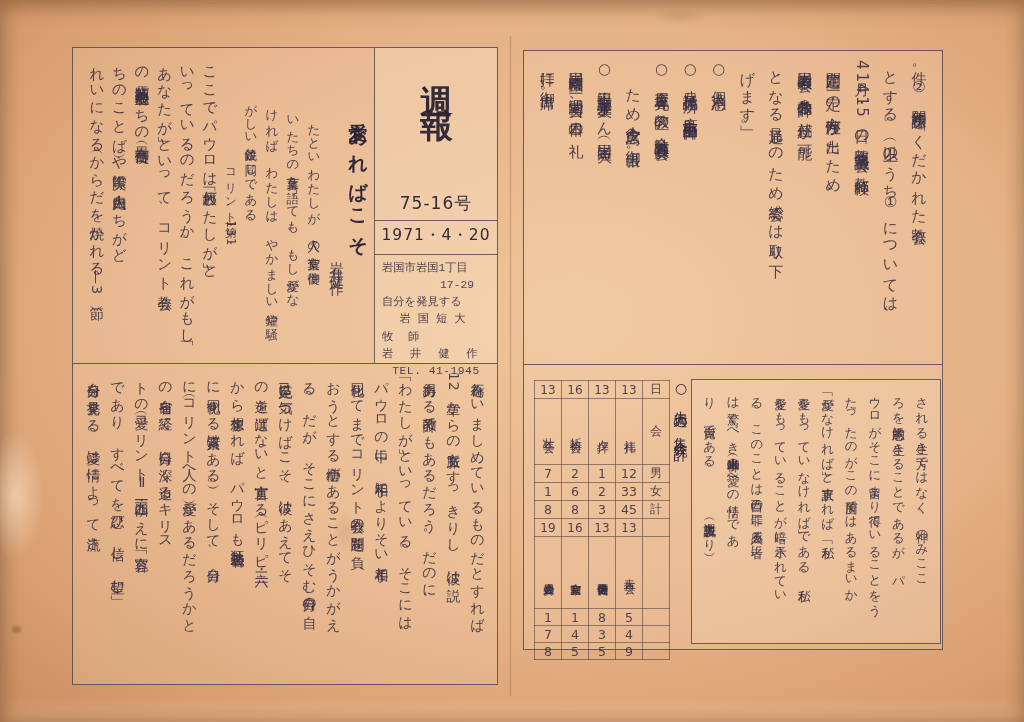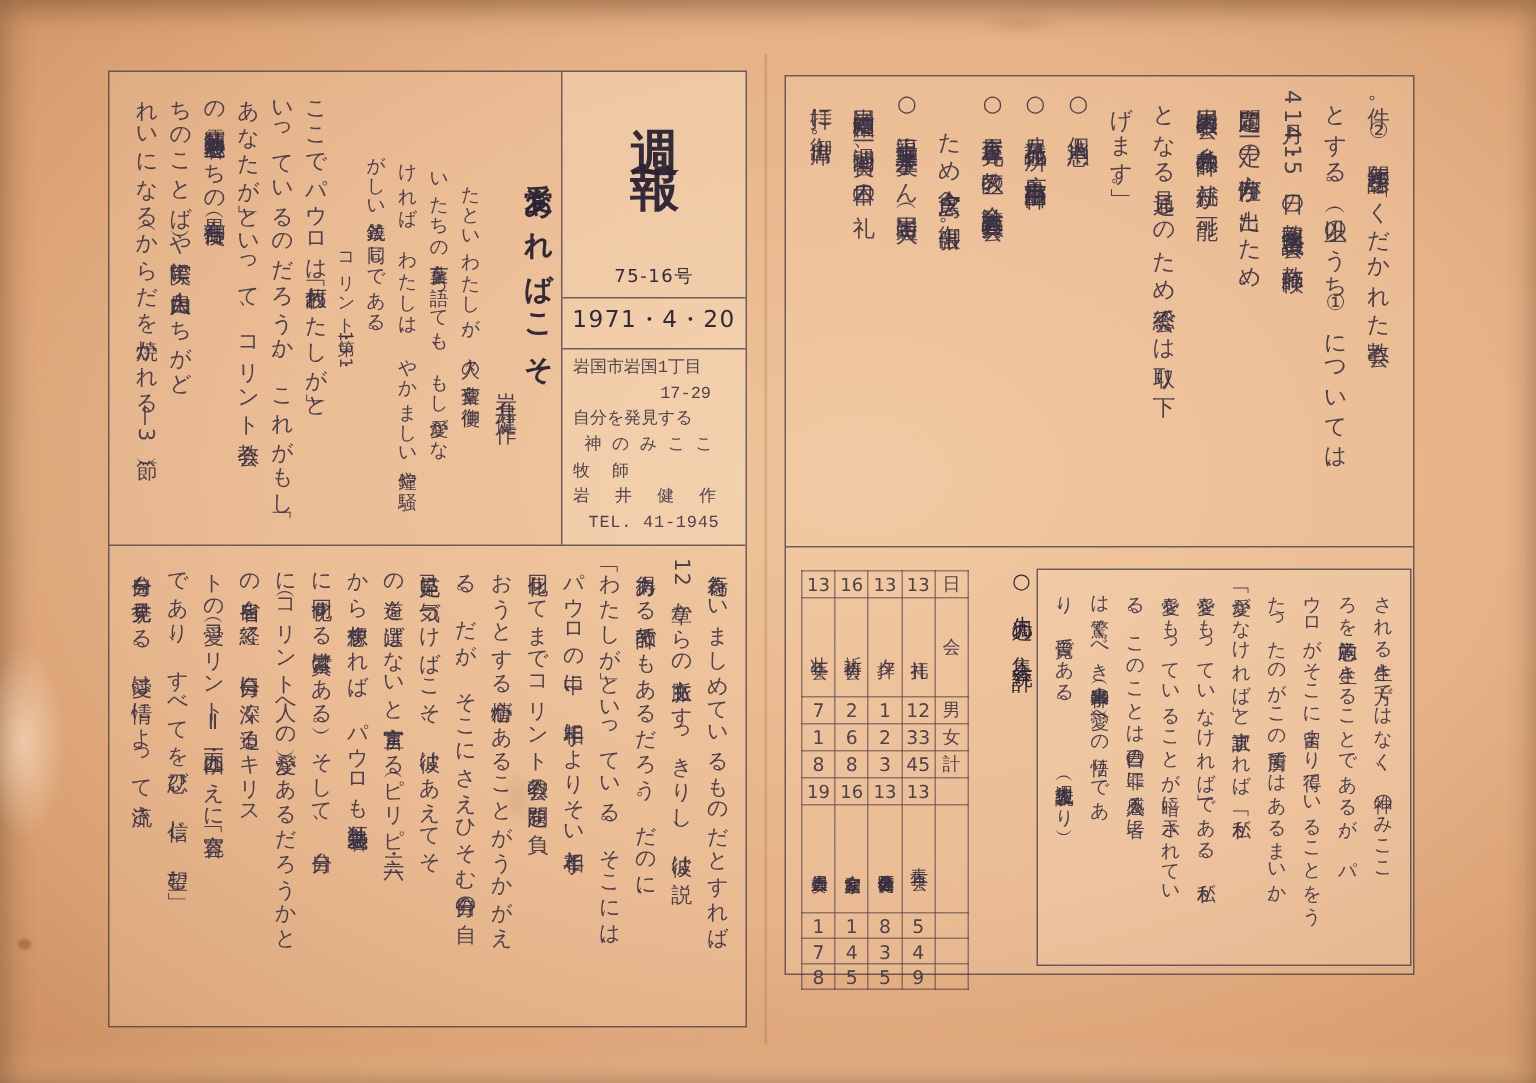--- a/index.html
+++ b/index.html
@@ -50,39 +50,39 @@
   .q0{padding-top:58px;} .q1{padding-top:50px;} .q2{padding-top:44px;} .q3{padding-top:38px;}
   .col-cite{font-size:11.5px; padding-top:104px; letter-spacing:1px; line-height:20px;}
 
   
   .lp-bottom{left:7px; right:7px; top:324px; bottom:5px; font-size:14px; line-height:24px; letter-spacing:.8px;}
 
   
   .masthead{position:absolute; right:0; top:0; width:123px; height:315px; border-left:1.2px solid var(--line); background:rgba(255,243,220,.22);}
   .mh-titlewrap{display:flex; justify-content:center; height:128px; padding-top:12px;}
   .mh-title{writing-mode:vertical-rl; font-size:33px; font-weight:bold; letter-spacing:22px; color:var(--ink-strong);}
-  .mh-issue{text-align:center; font-size:12px; letter-spacing:1px; color:var(--ink-strong);}
+  .mh-issue{text-align:center; font-size:17px; letter-spacing:1px; margin-top:16px; color:var(--ink-strong);}
   .mh-rule{border-top:1.1px solid var(--line); margin-top:5px;}
   .mh-date{text-align:center; font-size:15.5px; letter-spacing:1px; padding:4px 0 3px; color:var(--ink-strong);}
   .mh-address{padding:5px 7px 0; font-size:11.3px; line-height:1.52;font-family:Liberation Mono, monospace;}
   .a1{text-align:right; padding-right:16px;}
   .a3{letter-spacing:7px; text-align:center;}
   .a4{letter-spacing:4px;}
   .a5{letter-spacing:5px; text-align:left;}
   .a6{text-align:center; letter-spacing:.5px;}
 
   
   .rp-top{left:9px; right:9px; top:9px; height:300px; font-size:15px; line-height:28.6px; letter-spacing:1.5px;}
   .ind1{padding-top:17px;}
   .tcy{text-combine-upright:all; font-size:11px; letter-spacing:0;}
   .rp-div{top:313px;}
 
   
   .stats-heading{left:138px; top:329px; width:28px; height:190px; font-size:14px; letter-spacing:3.5px; color:var(--ink-strong);}
-  .stats-table{position:absolute; left:10px; top:329px; width:112px; border-collapse:collapse; table-layout:fixed;
+  .stats-table{position:absolute; left:10px; top:329px; width:136px; border-collapse:collapse; table-layout:fixed;
                font-size:12.5px; color:var(--ink);}
   .stats-table td{border:1.1px solid var(--line-soft); text-align:center; vertical-align:middle; padding:0; overflow:hidden;}
   .stats-table .num{height:17px; font-size:12.5px;}
   .stats-table .dt{height:18px; font-size:12px;}
   .stats-table .lbl{font-size:12px;}
   .namecell{height:66px;}
   .namecell2{height:72px;}
   .vname{writing-mode:vertical-rl; text-orientation:mixed; margin:2px auto; font-size:11px; line-height:11.5px; letter-spacing:0; display:inline-block; max-height:68px;}
   .vname.big{font-size:12px; letter-spacing:2px;}
 
@@ -123,21 +123,21 @@
         <div class="mh-title">週報</div>
       </div>
       <div class="mh-issue">75-16号</div>
       <div class="mh-rule"></div>
       <div class="mh-date">1971・4・20</div>
       <div class="mh-rule"></div>
       <div class="mh-address">
         <div class="a0">岩国市岩国1丁目</div>
         <div class="a1">17-29</div>
         <div class="a2">自分を発見する</div>
-        <div class="a3">神のみここ</div>
+        <div class="a3">岩国短大</div>
         <div class="a4">牧 師</div>
         <div class="a5">岩 井 健 作</div>
         <div class="a6">TEL. 41-1945</div>
       </div>
     </div>
 
     <div class="hdiv" style="top:315px;"></div>
 
     <div class="vtext lp-bottom">
       <div class="col">行為をいましめているものだとすれば、</div>

